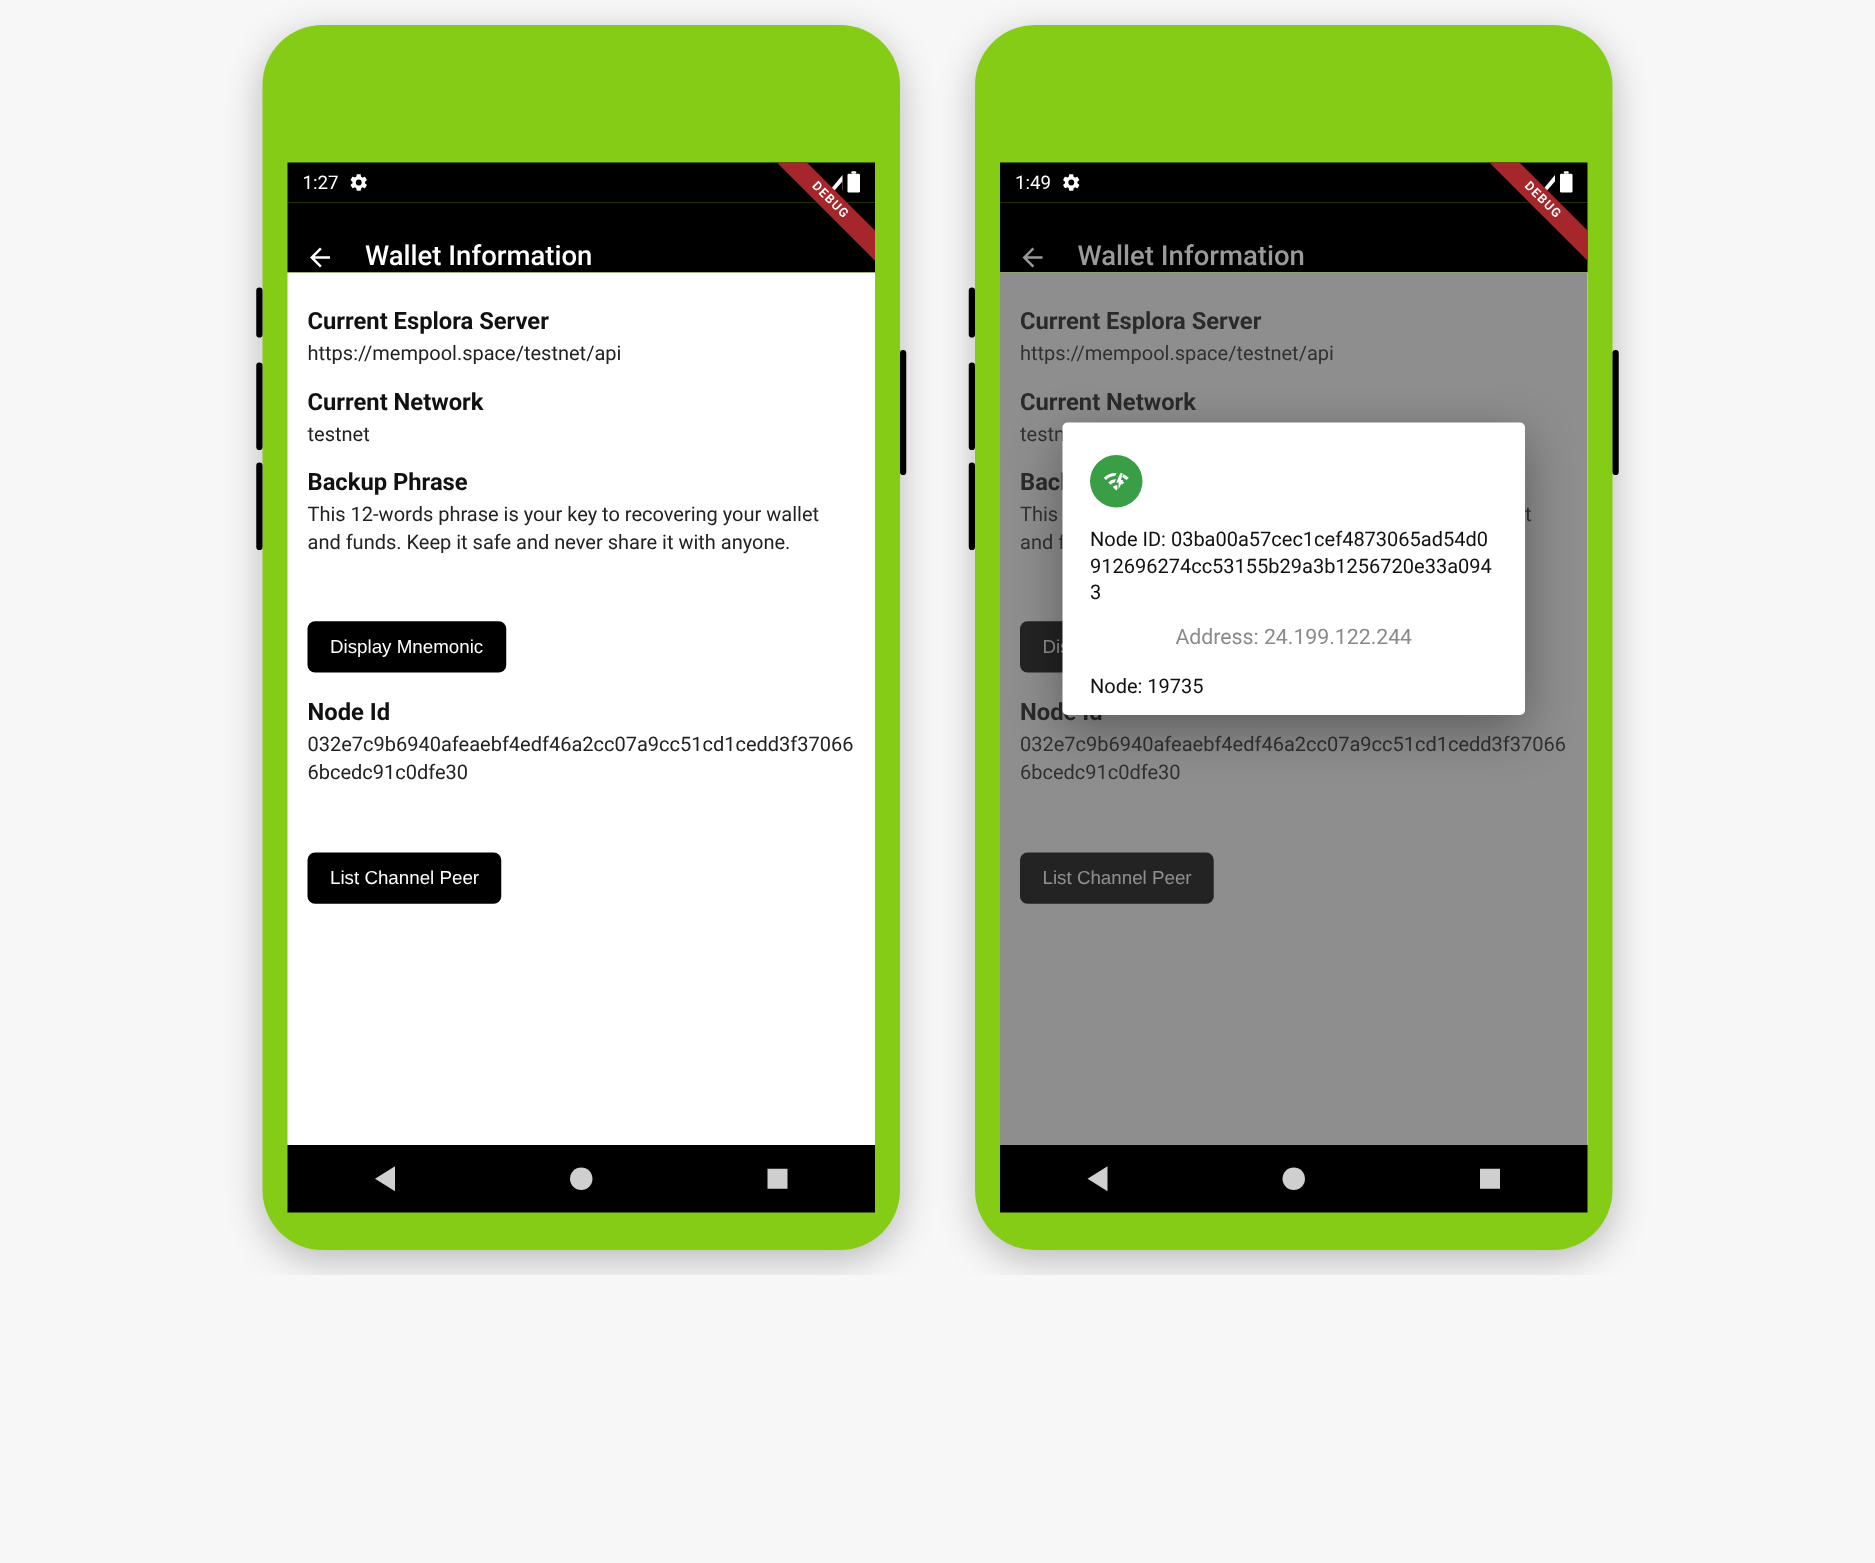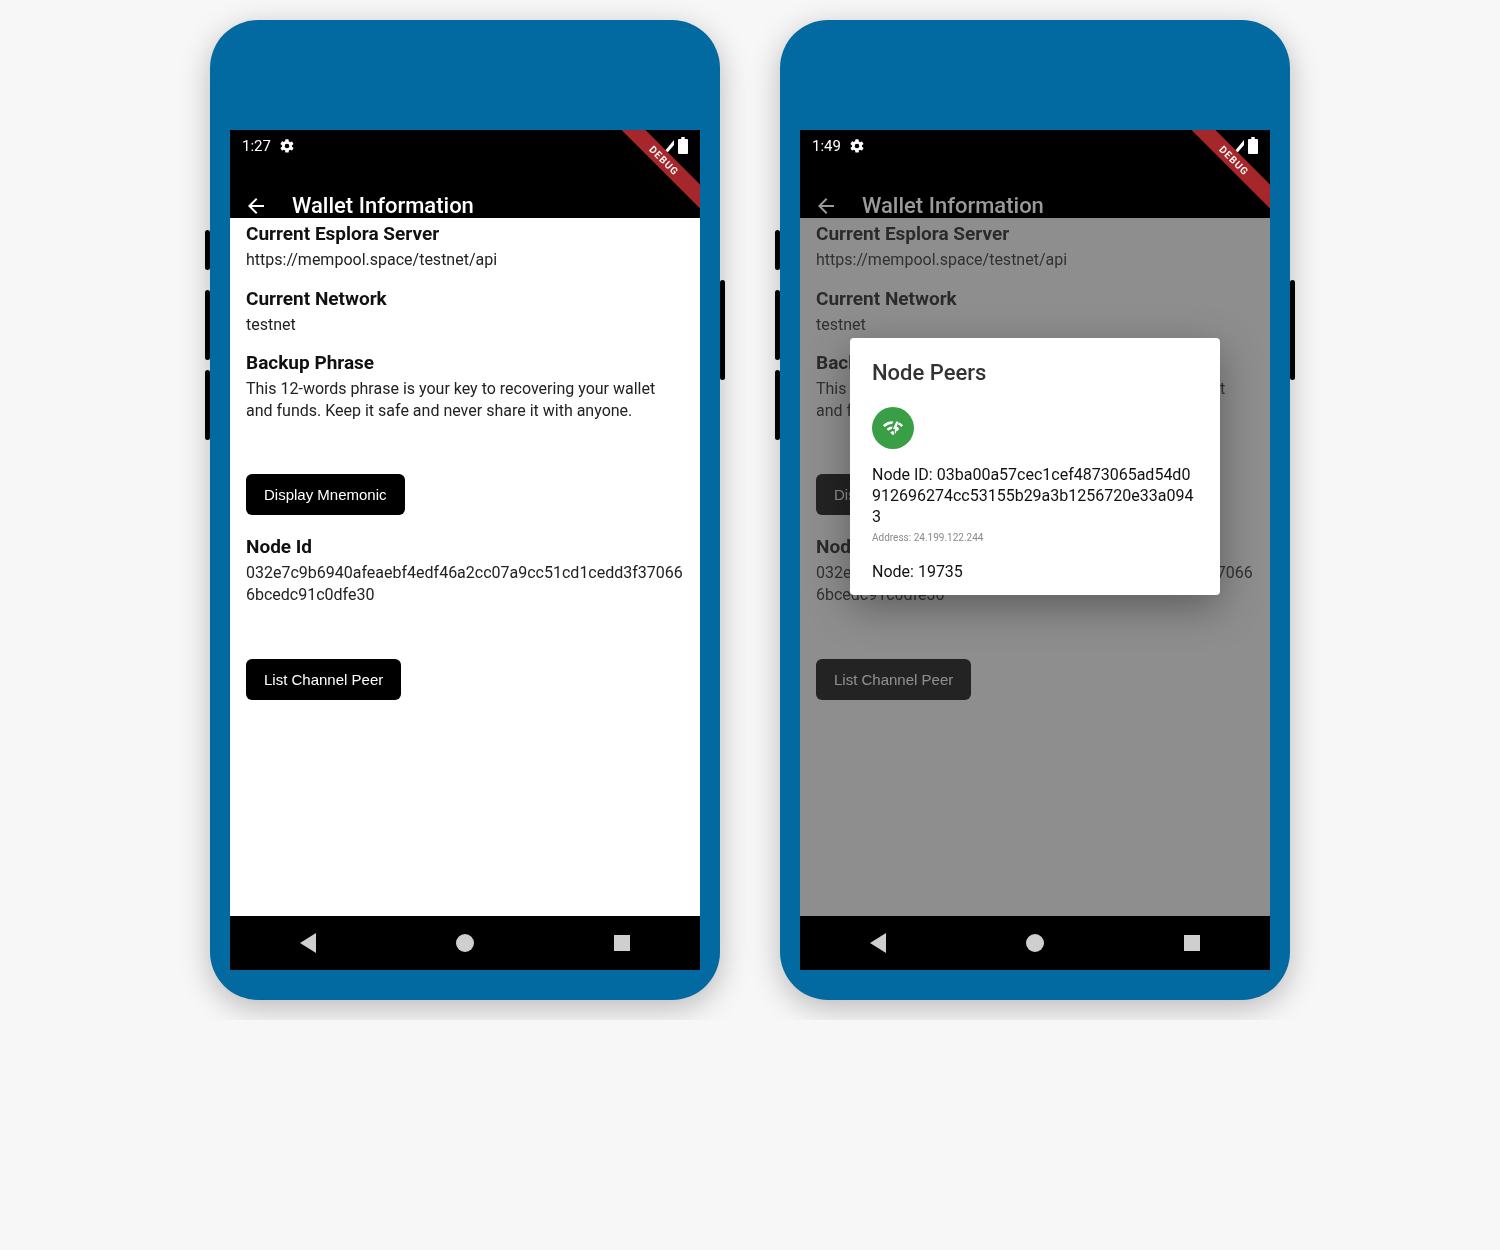--- a/index.html
+++ b/index.html
@@ -7,21 +7,21 @@
       font-family: Roboto, -apple-system, "Helvetica Neue", Arial, sans-serif;
       background: #f7f7f7;
       display: flex;
       justify-content: center;
       gap: 60px;
       padding: 20px 40px;
     }
     .phone {
       width: 510px;
       height: 980px;
-      background: #0369a1;
+      background: #84cc16;
       border-radius: 48px;
       position: relative;
       box-shadow: 0 8px 30px rgba(0,0,0,.25);
       padding: 110px 20px 30px 20px;
       display: flex;
       flex-direction: column;
     }
     
     .side-btn { position: absolute; background:#000; border-radius:3px; }
     .side-btn.left1 { left:-5px; top:210px; width:5px; height:40px; }
@@ -96,21 +96,21 @@
       font-weight:500;
     }
     .app-bar.dimmed { color: #9a9a9a; }
     .back-arrow svg { width:24px; height:24px; fill: currentColor; display:block; }
     .content-area {
       flex:1;
       background:#fff;
       position:relative;
       overflow:hidden;
     }
-    .content-scroll { padding: 4px 16px; }
+    .content-scroll { padding: 27px 16px; }
     .section-title {
       font-size: 19px;
       font-weight:700;
       color:#111;
       margin-bottom:4px;
     }
     .section-body {
       font-size: 16px;
       color:#222;
       margin-bottom: 16px;
@@ -175,21 +175,21 @@
     }
     .peer-row { display:flex; align-items:flex-start; gap:16px;flex-direction:column; }
     .peer-icon {
       width:42px; height:42px; border-radius:50%; background:#3a9e46;
       flex-shrink:0;
       display:flex; align-items:center; justify-content:center;
       margin-top:4px;
     }
     .peer-icon svg{ width:22px; height:22px; fill:#fff; }
     .peer-mid { flex:1; font-size:16px; color:#111; word-break:break-all; line-height:1.3; }
-    .peer-addr { color:#8a8a8a; font-size:10px; margin-top:4px; word-break: normal;}
+    .peer-addr { color:#8a8a8a; font-size:17px; margin-top:15px; word-break: normal; text-align: center;}
     .peer-port { font-size:16px; color:#111; white-space:nowrap; padding-top:2px;}
     .dialog-actions { display:flex; justify-content:flex-end; margin-top:34px;}
     .dialog-close {
       background:#000; color:#fff; border:none; border-radius:4px;
       padding: 10px 14px; font-size:15px; font-weight:500; letter-spacing:.5px;
       cursor:pointer;
     }
     .phone.dimmed .content-area { background:#fff; }
   </style>
 </head>
@@ -312,21 +312,20 @@
       <button class="pill-btn">Display Mnemonic</button>
 
       <div class="section-title">Node Id</div>
       <div class="section-body">032e7c9b6940afeaebf4edf46a2cc07a9cc51cd1cedd3f370666bcedc91c0dfe30</div>
 
       <button class="pill-btn">List Channel Peer</button>
     </div>
 
     <div class="scrim">
       <div class="dialog">
-        <div class="dialog-title">Node Peers</div>
         <div class="peer-row">
           <div class="peer-icon">
             <svg viewBox="0 0 24 24">
                 <path d="M15.9 5c-.2 0-.4.1-.5.3L12 13h2v6l4-8h-2l1.6-5.3c.1-.4-.2-.7-.6-.7zM1 9l2 2a12.9 12.9 0 0 1 8.2-3.7l1.1-2.5A15 15 0 0 0 1 9zm20 2 2-2c-1.4-1.4-3-2.5-4.8-3.2l-.9 2.4c1.3.7 2.6 1.6 3.7 2.8zM5 13l2 2c1-1 2.2-1.7 3.5-2l1.2-2.7A9 9 0 0 0 5 13zm12 2 2-2c-.8-.8-1.7-1.4-2.6-1.9l-.9 2.4c.5.4 1 1 1.5 1.5zM9 17l3 3 1-1v-3.3A4 4 0 0 0 9 17z"></path>
               </svg>
           </div>
           <div class="peer-mid">
             <span>Node ID: </span><span>03ba00a57cec1cef4873065ad54d0912696274cc53155b29a3b1256720e33a0943</span>
             <div class="peer-addr"><span>Address: </span><span>24.199.122.244</span></div>
           </div>

